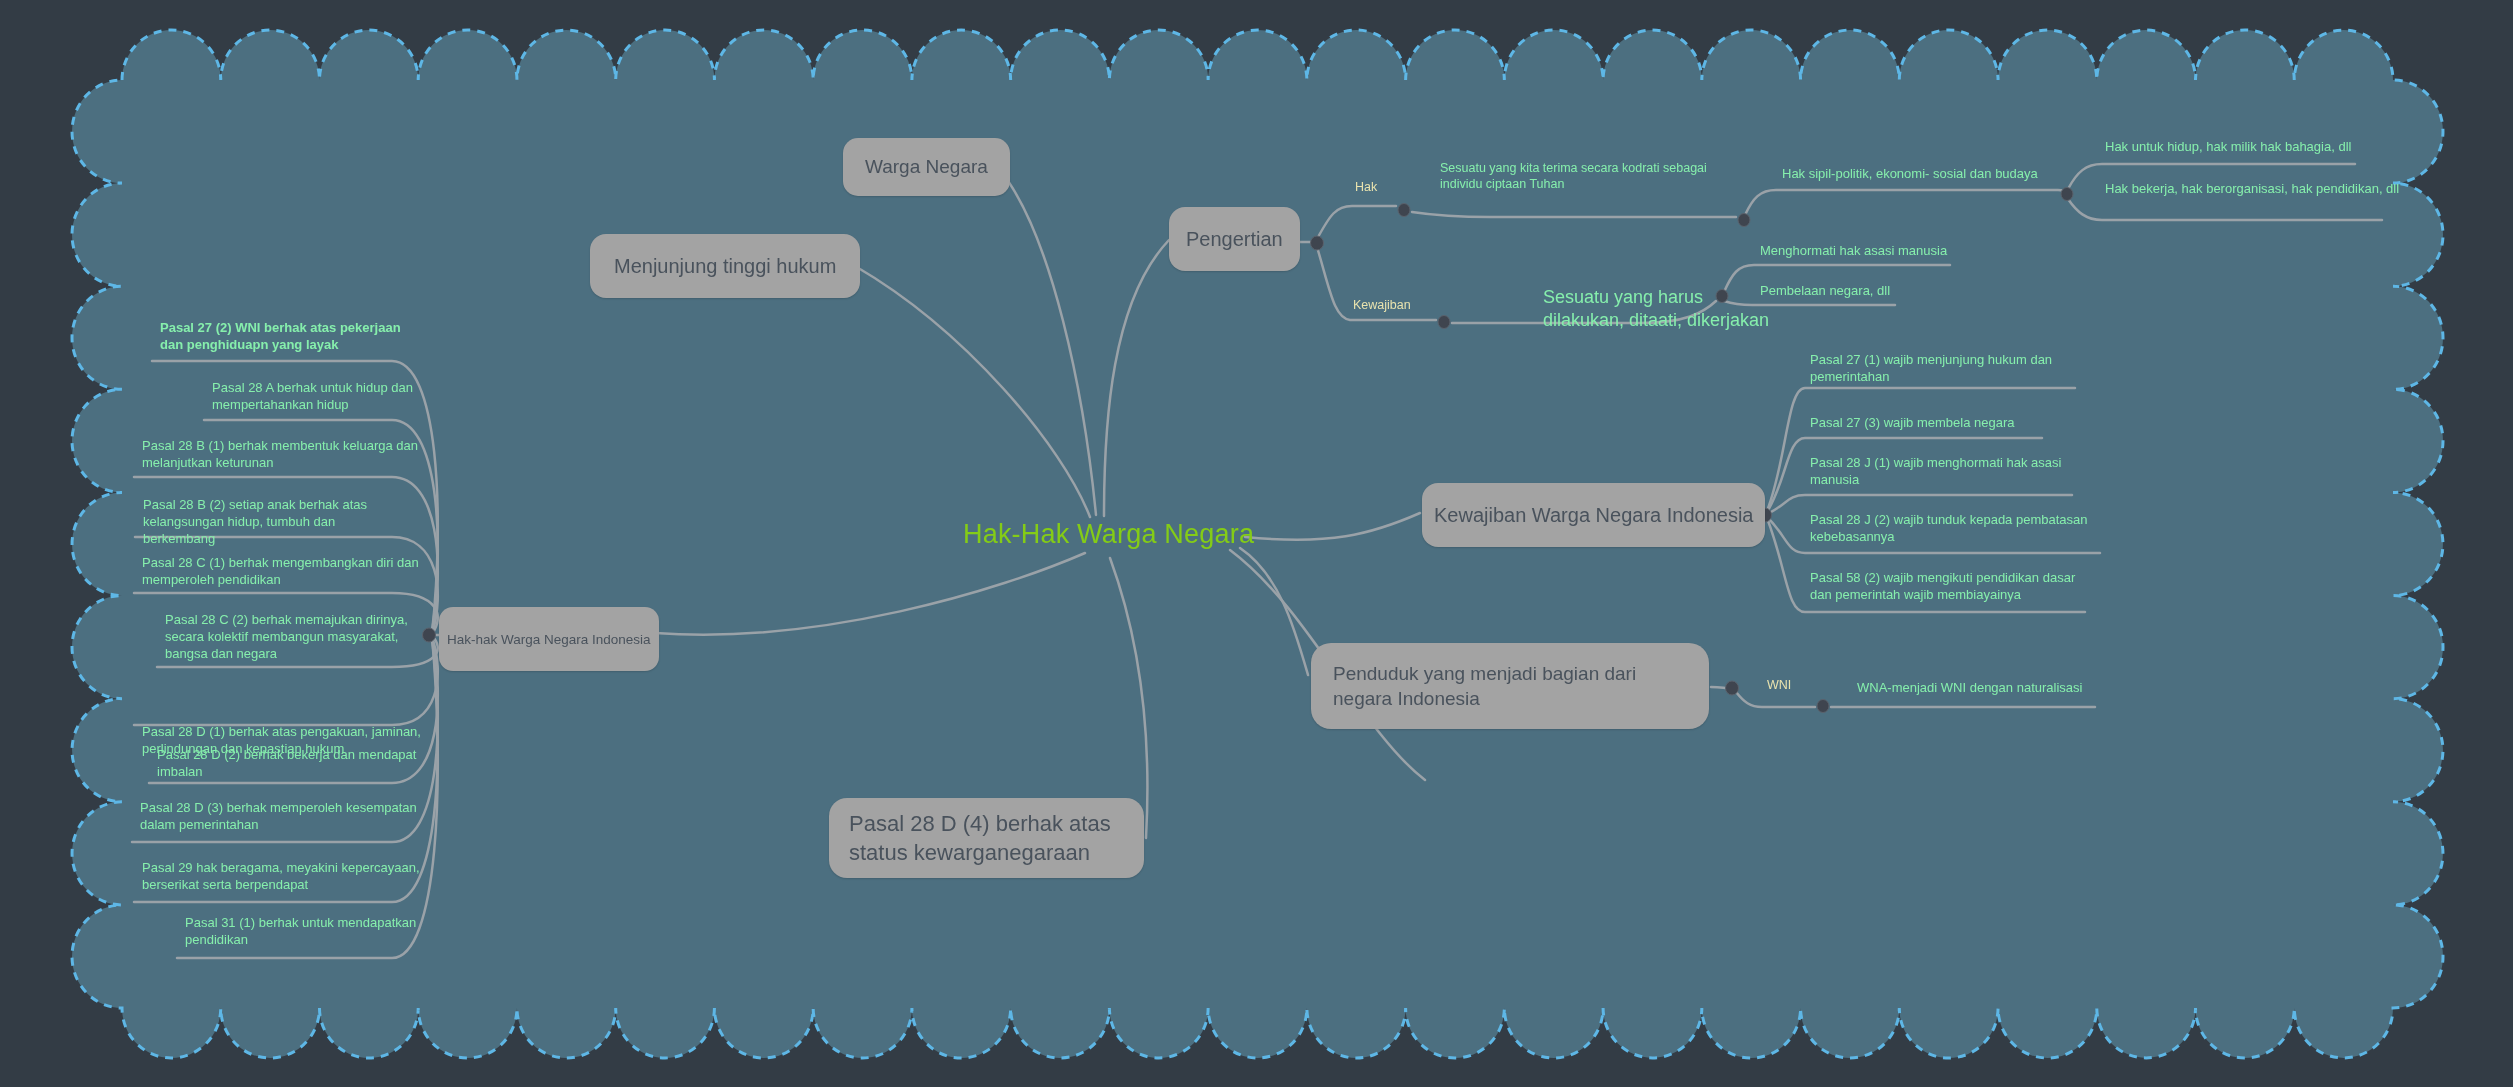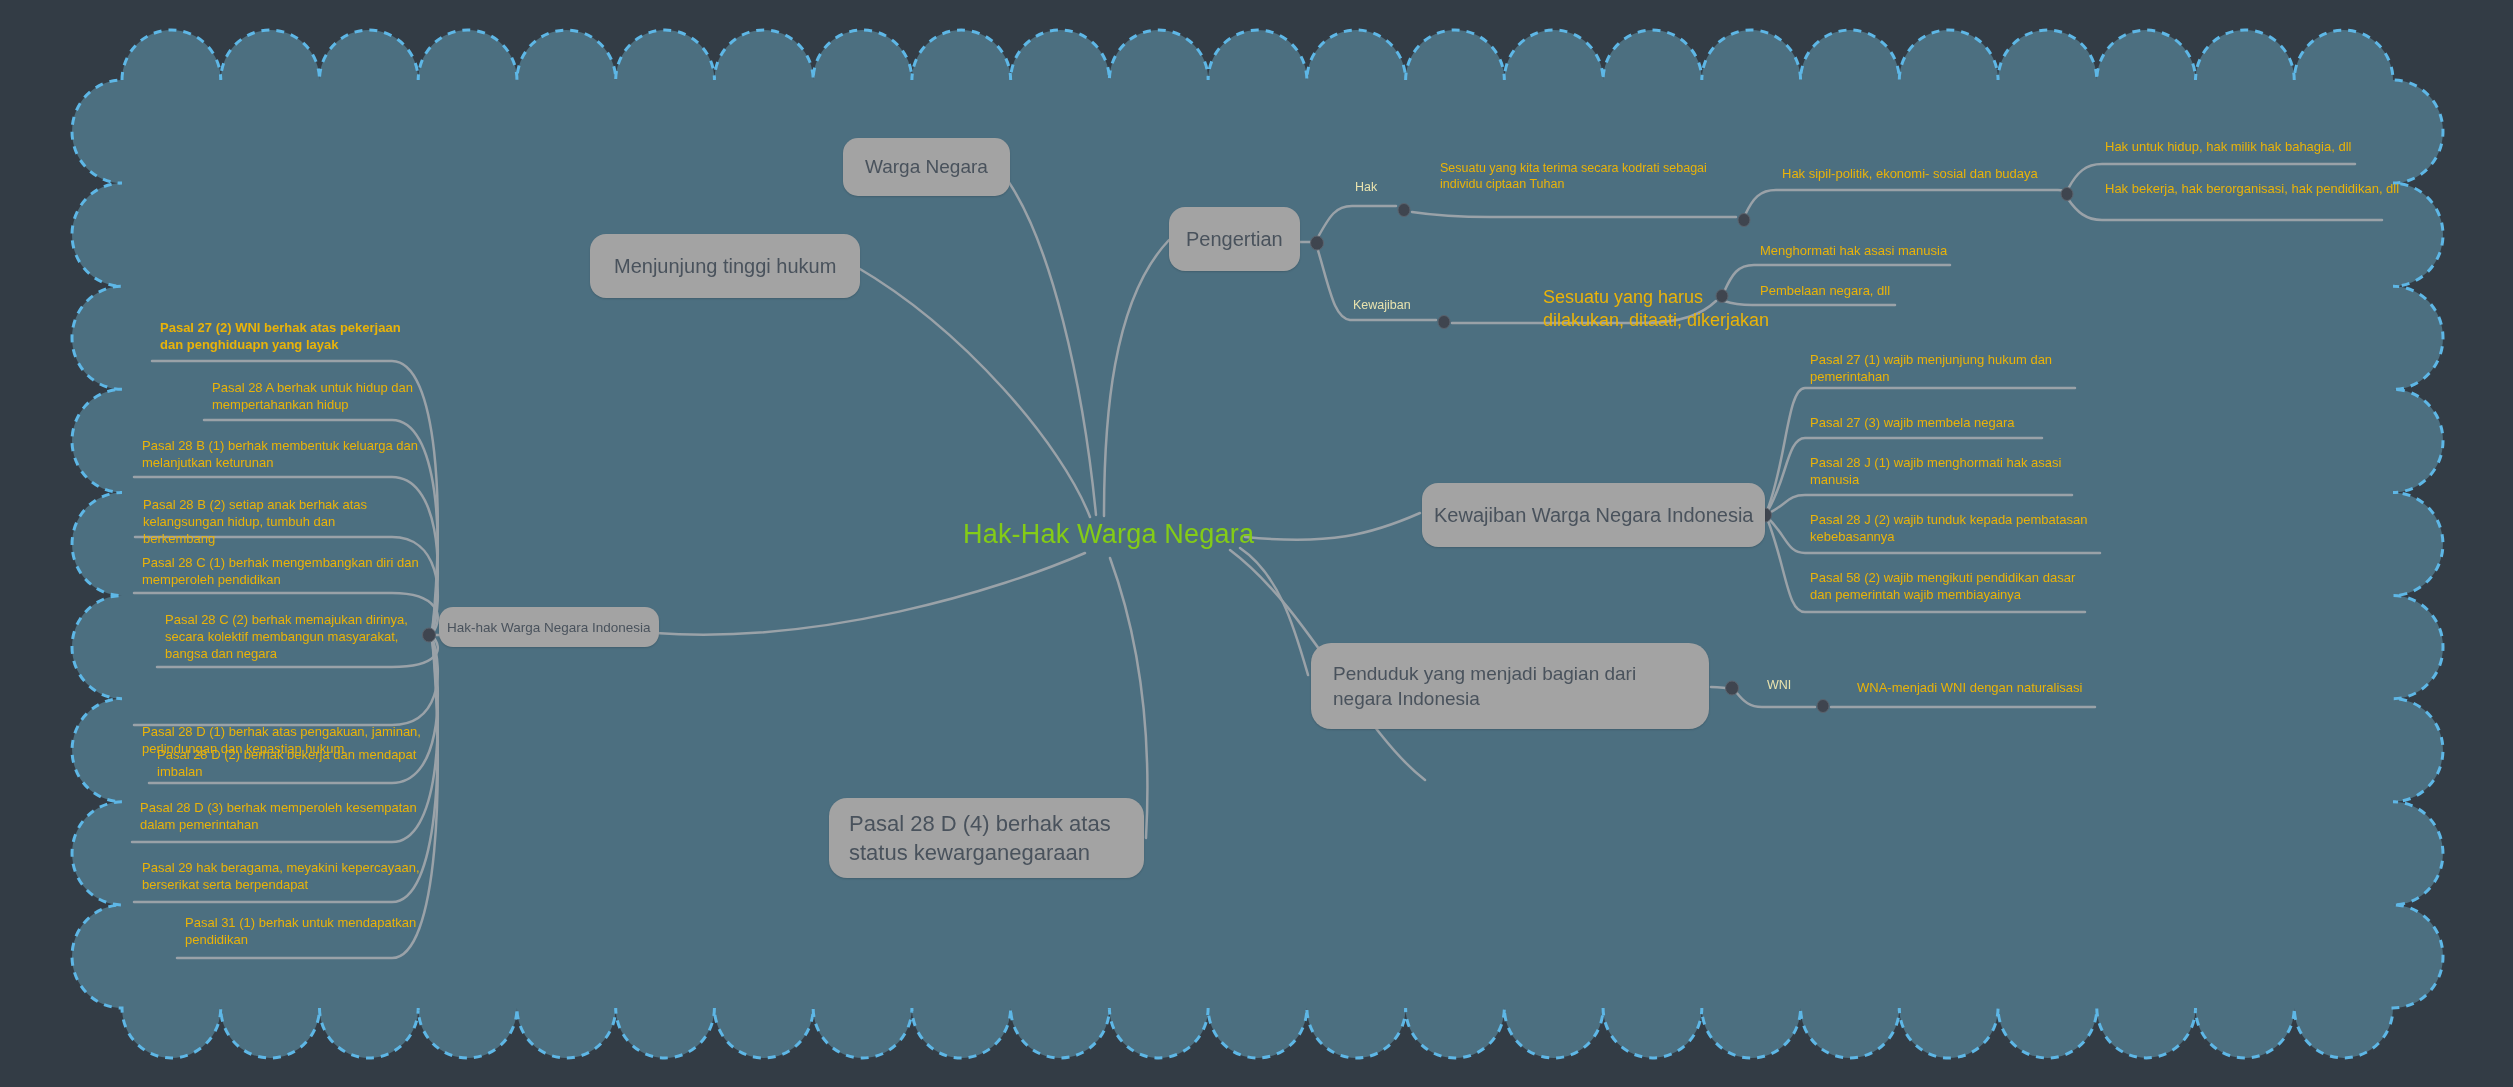--- a/index.html
+++ b/index.html
@@ -25,21 +25,21 @@
   .mm-node.wrap{white-space:normal;line-height:1.32;}
   .central-title{
     position:absolute;
     color:#84cc16;
     font-size:27px;
     letter-spacing:.2px;
     white-space:nowrap;
   }
   .leaf{
     position:absolute;
-    color:#eab308;
+    color:#86efac;
     font-size:13px;
     line-height:1.3;
   }
   .leaf.nowrap{white-space:nowrap;}
   .minor{
     position:absolute;
     color:#e9e3ae;
     font-size:12.5px;
     white-space:nowrap;
   }
@@ -113,21 +113,21 @@
 </svg>
 
 <div class="content">
 
   <div class="central-title" style="left:963px;top:519px;">Hak-Hak Warga Negara</div>
 
   <div class="mm-node" style="left:843px;top:138px;height:58px;font-size:19px;padding:0 22px;border-radius:15px;">Warga Negara</div>
   <div class="mm-node" style="left:590px;top:234px;height:64px;font-size:20px;padding:0 24px;border-radius:16px;">Menjunjung tinggi hukum</div>
   <div class="mm-node" style="left:1169px;top:207px;height:64px;font-size:20px;padding:0 17px;border-radius:16px;">Pengertian</div>
   <div class="mm-node" style="left:1422px;top:483px;height:64px;font-size:20px;padding:0 12px;border-radius:16px;">Kewajiban Warga Negara Indonesia</div>
-  <div class="mm-node" style="left:439px;top:607px;height:40px;font-size:13.5px;padding:0 8px;border-radius:14px;">Hak-hak Warga Negara Indonesia</div>
+  <div class="mm-node" style="left:439px;top:607px;height:64px;font-size:13.5px;padding:0 8px;border-radius:14px;">Hak-hak Warga Negara Indonesia</div>
   <div class="mm-node wrap" style="left:1311px;top:643px;width:398px;height:86px;font-size:19px;padding:10px 22px;border-radius:20px;">Penduduk yang menjadi bagian dari negara Indonesia</div>
   <div class="mm-node wrap" style="left:829px;top:798px;width:315px;height:80px;font-size:22px;padding:8px 20px;border-radius:18px;">Pasal 28 D (4)  berhak atas status kewarganegaraan</div>
 
   <div class="minor" style="left:1355px;top:180px;">Hak</div>
   <div class="leaf" style="left:1440px;top:160px;width:290px;font-size:12.5px;">Sesuatu yang kita terima secara kodrati sebagai individu ciptaan Tuhan</div>
   <div class="leaf nowrap" style="left:1782px;top:166px;">Hak sipil-politik, ekonomi- sosial dan budaya</div>
   <div class="leaf nowrap" style="left:2105px;top:139px;">Hak untuk hidup, hak milik  hak bahagia, dll</div>
   <div class="leaf" style="left:2105px;top:181px;width:300px;">Hak bekerja, hak berorganisasi, hak pendidikan, dll</div>
   <div class="minor" style="left:1353px;top:298px;">Kewajiban</div>
   <div class="leaf" style="left:1543px;top:286px;width:240px;font-size:18px;">Sesuatu yang harus dilakukan, ditaati, dikerjakan</div>

